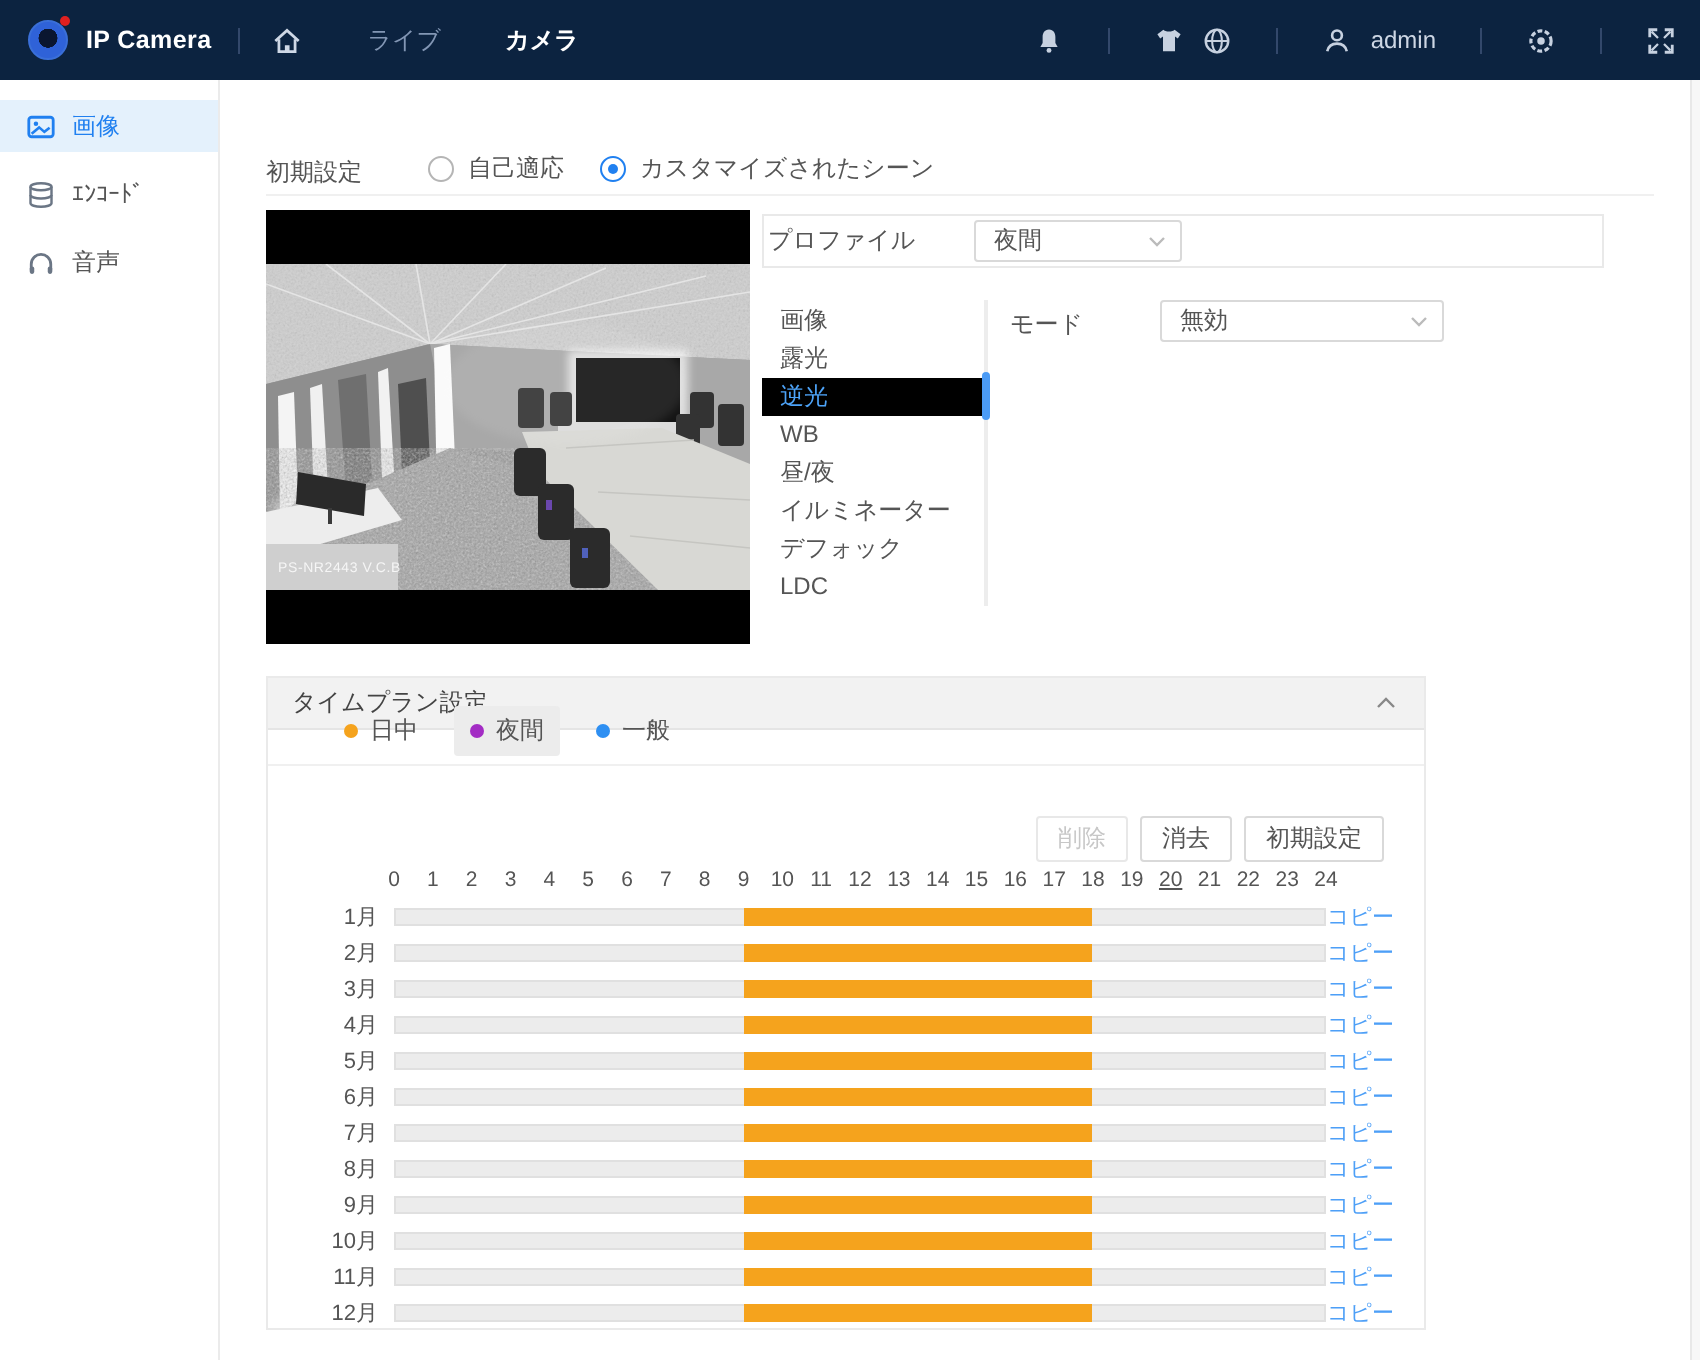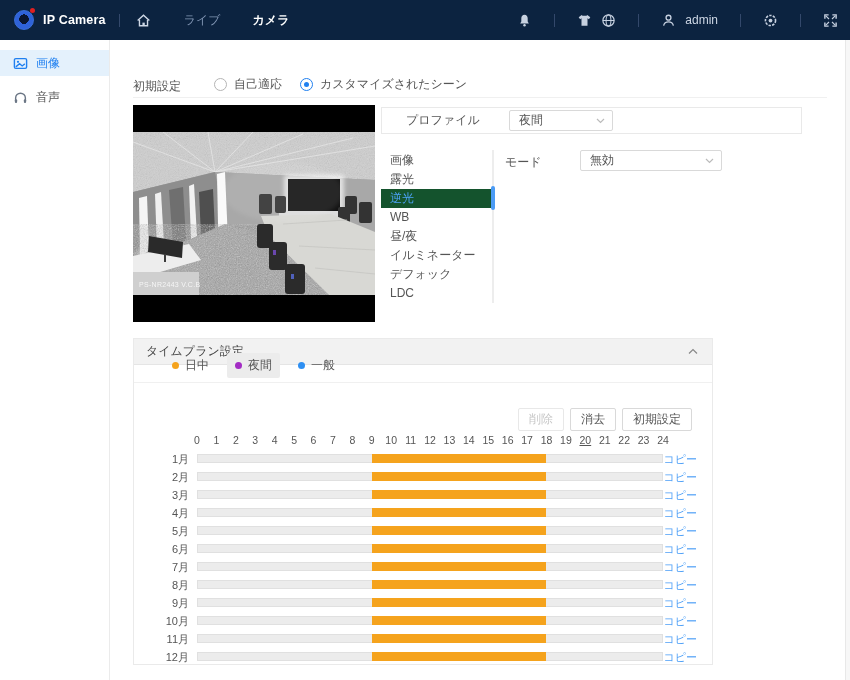--- a/index.html
+++ b/index.html
@@ -48,30 +48,30 @@
   .top-divider { position:absolute; left:133px; top:97px; width:694px; height:1px; background:#f0f0f0; }
 
   
   .preview { position:absolute; left:133px; top:105px; width:242px; height:217px; background:#000; }
   .preview svg.scene { position:absolute; left:0; top:27px; width:242px; height:163px; }
   .osd { position:absolute; left:6px; top:176px; font-size:7px; color:rgba(255,255,255,.8); letter-spacing:.3px; }
 
   
   .profile-box { position:absolute; left:381px; top:107px; width:421px; height:27px; border:1px solid #e9e9e9;
     display:flex; align-items:center; }
-  .profile-lb { font-size:12px; color:#555; margin-left:24px; width:103px; }
+  .profile-lb { font-size:12px; color:#555; margin-left:2px; width:103px; }
   .dd { position:relative; height:21px; border:1px solid #d9d9d9; border-radius:2px; background:#fff;
     font-size:12px; color:#555; display:flex; align-items:center; padding-left:9px; cursor:pointer; }
   .dd .chev { position:absolute; right:7px; top:7px; width:9px; height:6px; }
   .dd-profile { width:104px; }
 
   
   #menu { position:absolute; left:381px; top:151px; width:110px; }
   .menu-item { height:19px; line-height:19px; padding-left:9px; font-size:12px; color:#555; cursor:pointer; }
-  .menu-item.active { background:#14532d; color:#4da3f8; }
+  .menu-item.active { background:#000000; color:#4da3f8; }
   .menu-divider { position:absolute; left:492px; top:150px; width:2px; height:153px; background:#ededed; }
   .menu-indicator { position:absolute; left:491px; top:186px; width:4px; height:24px; background:#4b9bf5; border-radius:2px; }
   .modefield-lb { position:absolute; left:505px; top:154px; font-size:12px; color:#555; }
   .dd-mode { position:absolute; left:580px; top:150px; width:142px; }
 
   
   .panel { position:absolute; left:133px; top:338px; width:580px; height:327px; border:1px solid #eaeaea; background:#fff; }
   .p-header { height:26px; background:#f2f2f2; border-bottom:1px solid #e5e5e5; display:flex; align-items:center; }
   .p-title { font-size:12px; color:#444; margin-left:12px; }
   .p-chev { margin-left:auto; margin-right:14px; width:10px; height:7px; cursor:pointer; }
@@ -156,20 +156,30 @@
           <rect x="1.5" y="2.8" width="13" height="10.4" rx="1.5" fill="none" stroke="currentColor" stroke-width="1.5"></rect>
           <circle cx="5.3" cy="6.2" r="1.2" fill="currentColor"></circle>
           <path d="M3 11.6 L7 8.2 L9.8 10.6 L12.6 8.4" fill="none" stroke="currentColor" stroke-width="1.4"></path>
         </svg>
       </span>
       <span class="side-lb">画像</span>
     </div>
     <div class="side-item">
       <span class="side-ic">
         <svg viewBox="0 0 16 16">
+          <ellipse cx="8" cy="3.6" rx="5.6" ry="1.9" fill="none" stroke="currentColor" stroke-width="1.3"></ellipse>
+          <path d="M2.4 3.6 V8 c0 1 2.5 1.9 5.6 1.9 s5.6 -0.9 5.6 -1.9 V3.6" fill="none" stroke="currentColor" stroke-width="1.3"></path>
+          <path d="M2.4 8 V12.4 c0 1 2.5 1.9 5.6 1.9 s5.6 -0.9 5.6 -1.9 V8" fill="none" stroke="currentColor" stroke-width="1.3"></path>
+        </svg>
+      </span>
+      <span class="side-lb">ｴﾝｺｰﾄﾞ</span>
+    </div>
+    <div class="side-item">
+      <span class="side-ic">
+        <svg viewBox="0 0 16 16">
           <path d="M2.8 12 V8.6 a5.2 5.2 0 0 1 10.4 0 V12" fill="none" stroke="currentColor" stroke-width="1.5"></path>
           <rect x="2" y="9.8" width="2.4" height="4" rx="1.1" fill="currentColor"></rect>
           <rect x="11.6" y="9.8" width="2.4" height="4" rx="1.1" fill="currentColor"></rect>
         </svg>
       </span>
       <span class="side-lb">音声</span>
     </div>
   </div>
 <div class="scrollstrip"></div>
 

